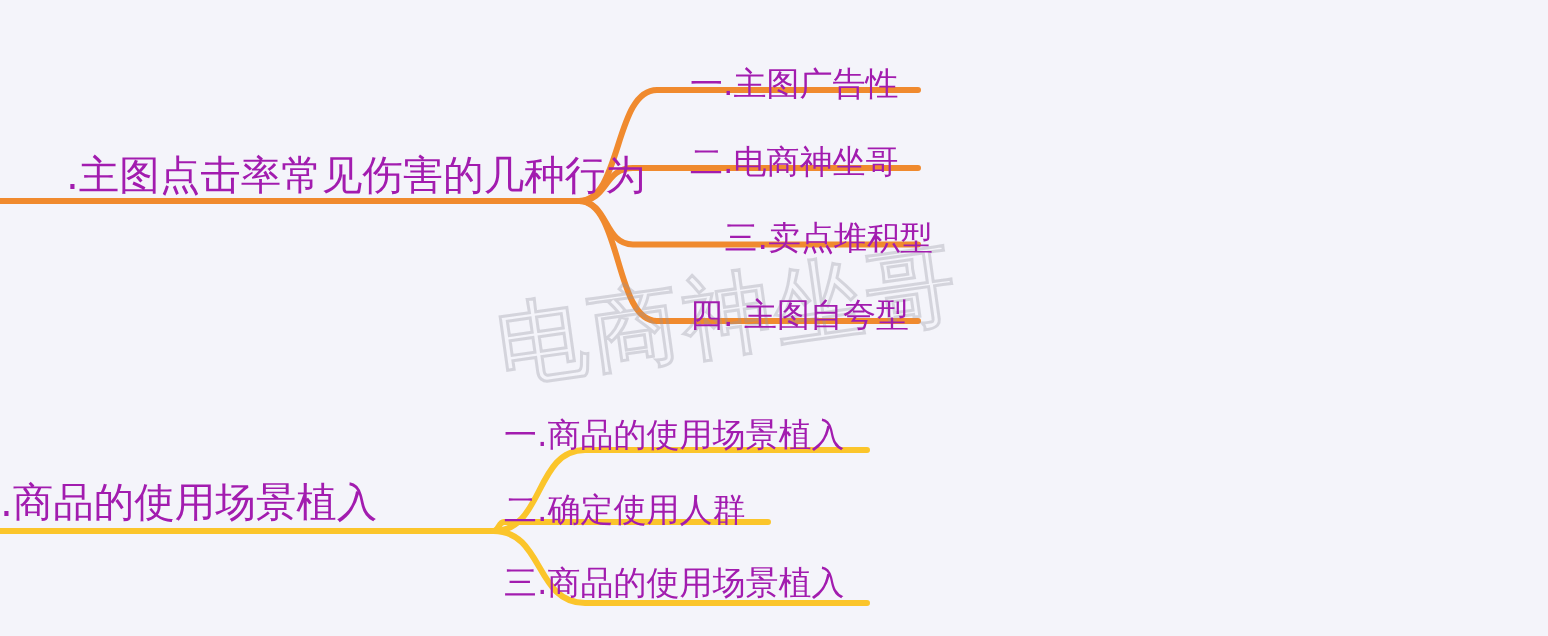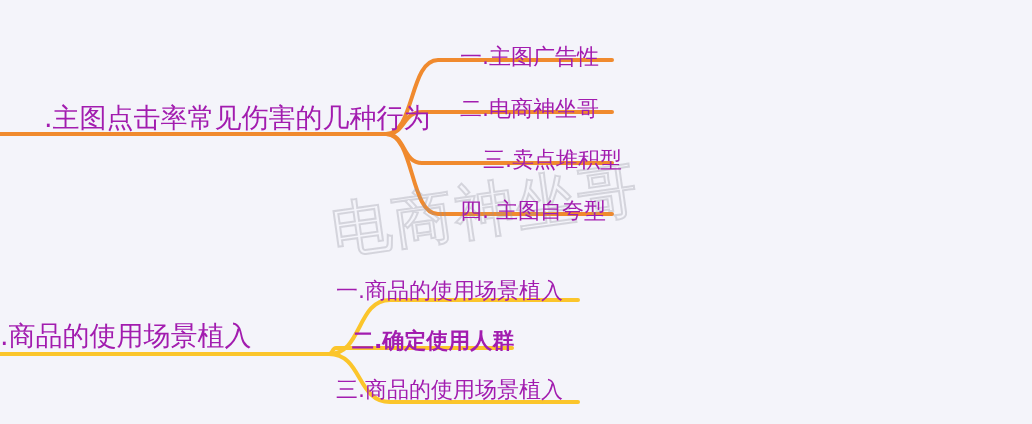--- a/index.html
+++ b/index.html
@@ -76,18 +76,18 @@
 
   <div class="watermark">电商神坐哥</div>
 
   <div id="labels">
       <div class="node-label child-label" style="left: 460px; top: 46px;">一.主图广告性</div>
       <div class="node-label child-label" style="left: 460px; top: 98px;">二.电商神坐哥</div>
       <div class="node-label child-label" style="left: 460px; top: 149px; margin-left: 23px;">三.卖点堆积型</div>
       <div class="node-label child-label" style="left: 460px; top: 200px;">四. 主图自夸型</div>
       <div class="node-label root-label" style="left: 0px; top: 104px; padding-left: 44px;">.主图点击率常见伤害的几种行为</div>
       <div class="node-label child-label" style="left: 336px; top: 280px;">一.商品的使用场景植入</div>
-      <div class="node-label child-label" style="left: 352px; top: 330px; font-weight: bold;">二.确定使用人群</div>
+      <div class="node-label child-label" style="left: 336px; top: 330px;">二.确定使用人群</div>
       <div class="node-label child-label" style="left: 336px; top: 379px;">三.商品的使用场景植入</div>
       <div class="node-label root-label" style="left: 0px; top: 322px;">.商品的使用场景植入</div>
     </div>
 
 </div>
 
 </body></html>

